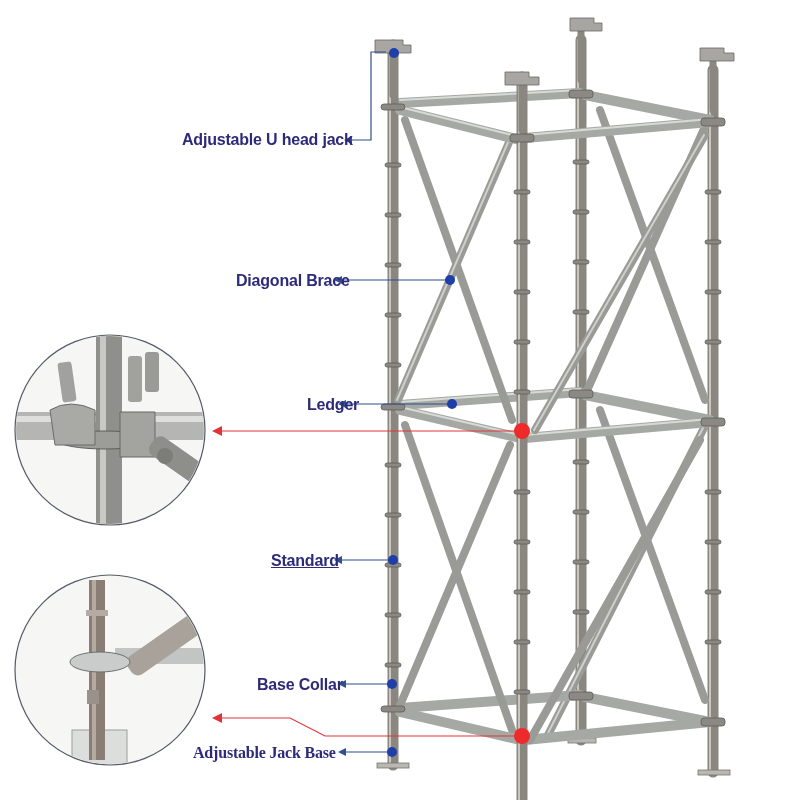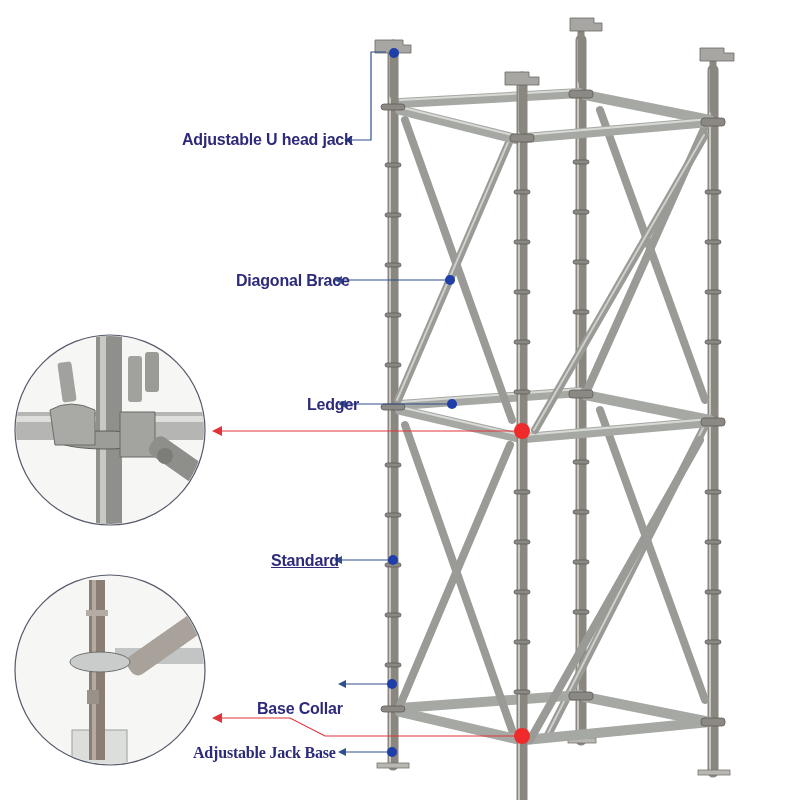--- a/index.html
+++ b/index.html
@@ -234,14 +234,14 @@
     <circle class="blue-dot" cx="392" cy="752" r="5"></circle>
     <circle class="red-dot" cx="522" cy="431" r="8"></circle>
     <circle class="red-dot" cx="522" cy="736" r="8"></circle>
   </g>
 </svg>
 
 <div class="label" style="left:182px; top:131px;">Adjustable U head jack</div>
 <div class="label" style="left:236px; top:272px;">Diagonal Brace</div>
 <div class="label" style="left:283px; top:396px;margin-left:24px;">Ledger</div>
 <div class="label" style="left:271px; top:552px;text-decoration:underline;">Standard</div>
-<div class="label" style="left:257px; top:700px;text-align:right;">Base Collar</div>
+<div class="label" style="left:257px; top:676px;text-align:right;">Base Collar</div>
 <div class="label" style="left:193px; top:744px;font-family:Liberation Serif, serif;">Adjustable Jack Base</div>
 
 </body></html>

